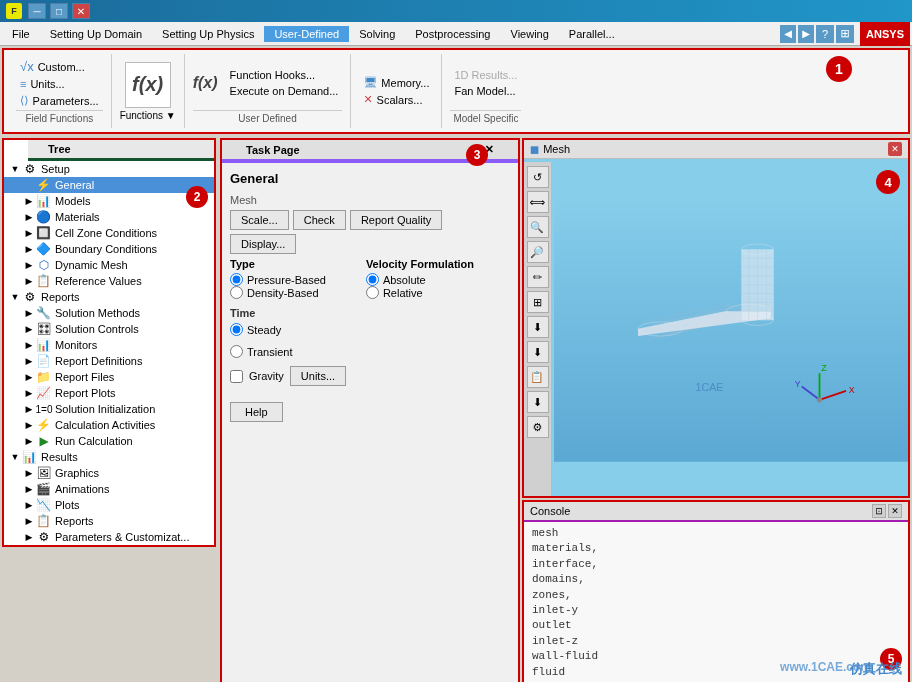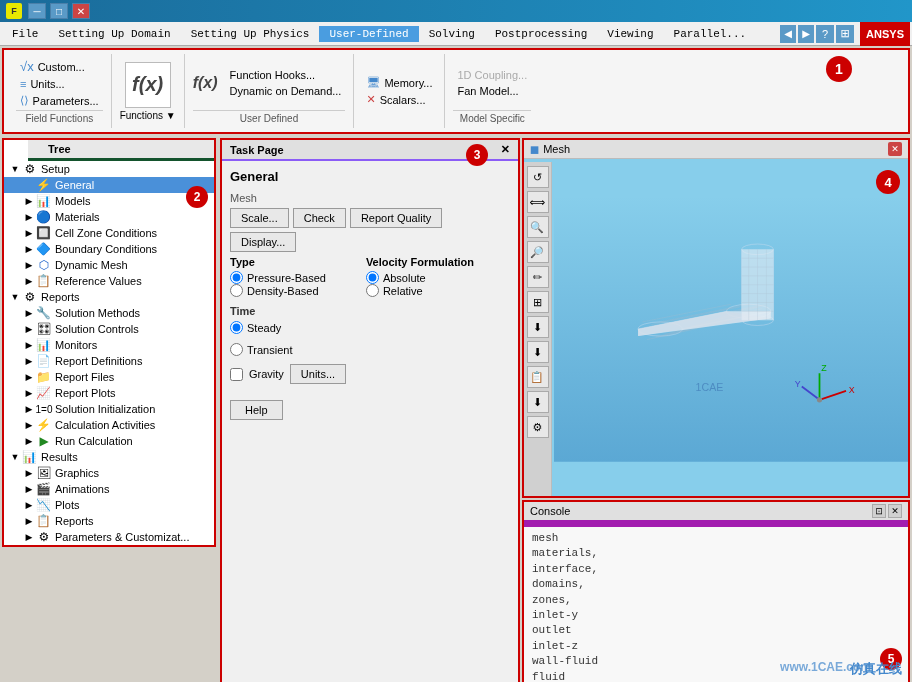--- a/index.html
+++ b/index.html
@@ -31,21 +31,20 @@
       padding: 0 2px;
     }
     .menu-item {
       padding: 2px 10px;
       height: 16px;
       display: flex;
       align-items: center;
       cursor: pointer;
       font-size: 11px;
       white-space: nowrap;
-      font-family: Liberation Mono, monospace;
     }
     .menu-item.active { background: #4a9de0; color: white; }
     .menu-bar-right { margin-left: auto; display: flex; align-items: center; gap: 2px; }
     .nav-arrow { width: 16px; height: 18px; background: #5a9ac7; display: flex; align-items: center; justify-content: center; color: white; font-size: 10px; cursor: pointer; }
 
     
     .ribbon {
       background: #f5f5f5;
       border: 2px solid #cc0000;
       margin: 2px;
@@ -109,24 +108,24 @@
       width: 300px;
       min-width: 300px;
       background: #f0f0f0;
       border: 2px solid #cc0000;
       margin: 2px;
       display: flex;
       flex-direction: column;
     }
     .task-header {
       background: #e0e0e0;
-      padding: 3px 8px;
+      padding: 3px 24px;
       font-weight: bold;
       font-size: 11px;
-      border-bottom: 2px solid #8b5cf6;
+      border-bottom: 4px solid #8b5cf6;
       display: flex;
       justify-content: space-between;
       align-items: center;
     }
     .task-content { padding: 8px; flex: 1; overflow-y: auto; }
     .task-title { font-size: 13px; font-weight: bold; margin-bottom: 8px; }
     .section-label { font-size: 11px; color: #555; margin-bottom: 4px; }
     .btn-row { display: flex; gap: 4px; margin-bottom: 4px; }
     .form-btn {
       padding: 3px 10px;
@@ -203,21 +202,21 @@
       margin: 1px 2px 2px 0;
       display: flex;
       flex-direction: column;
     }
     .console-header {
       background: #e0e0e0;
       padding: 2px 6px;
       font-size: 11px;
       display: flex;
       align-items: center;
-      border-bottom: 7px solid #a21caf;
+      border-bottom: 2px solid #a21caf;
       gap: 16px;
     }
     .console-header-btns { margin-left: auto; display: flex; gap: 2px; }
     .console-header-btn { width: 14px; height: 14px; background: #d0d0d0; border: 1px solid #aaa; display: flex; align-items: center; justify-content: center; font-size: 9px; cursor: pointer; }
     .console-content {
       flex: 1;
       overflow-y: auto;
       padding: 4px 8px;
       font-family: 'Courier New', monospace;
       font-size: 11px;
@@ -356,21 +355,21 @@
     <div class="ribbon-section">
       <div class="ribbon-items">
         <div style="display:flex;align-items:center;gap:4px;">
           <span style="font-size:16px;font-style:italic;font-weight:bold;color:#444;">f(x)</span>
         </div>
         <div class="ribbon-col">
           <div class="ribbon-small-item">
             <span>Function Hooks...</span>
           </div>
           <div class="ribbon-small-item">
-            <span>Dynamic on Demand...</span>
+            <span>Execute on Demand...</span>
           </div>
         </div>
       </div>
       <div class="ribbon-label">User Defined</div>
     </div>
 
     <div class="ribbon-section">
       <div class="ribbon-items">
         <div class="ribbon-col">
           <div class="ribbon-small-item">
@@ -382,21 +381,21 @@
             <span>Scalars...</span>
           </div>
         </div>
       </div>
     </div>
 
     <div class="ribbon-section">
       <div class="ribbon-items">
         <div class="ribbon-col">
           <div class="ribbon-small-item grayed">
-            <span>1D Coupling...</span>
+            <span>1D Results...</span>
           </div>
           <div class="ribbon-small-item">
             <span>Fan Model...</span>
           </div>
         </div>
       </div>
       <div class="ribbon-label">Model Specific</div>
     </div>
   </div>
   <div class="ribbon-badge">1</div>

